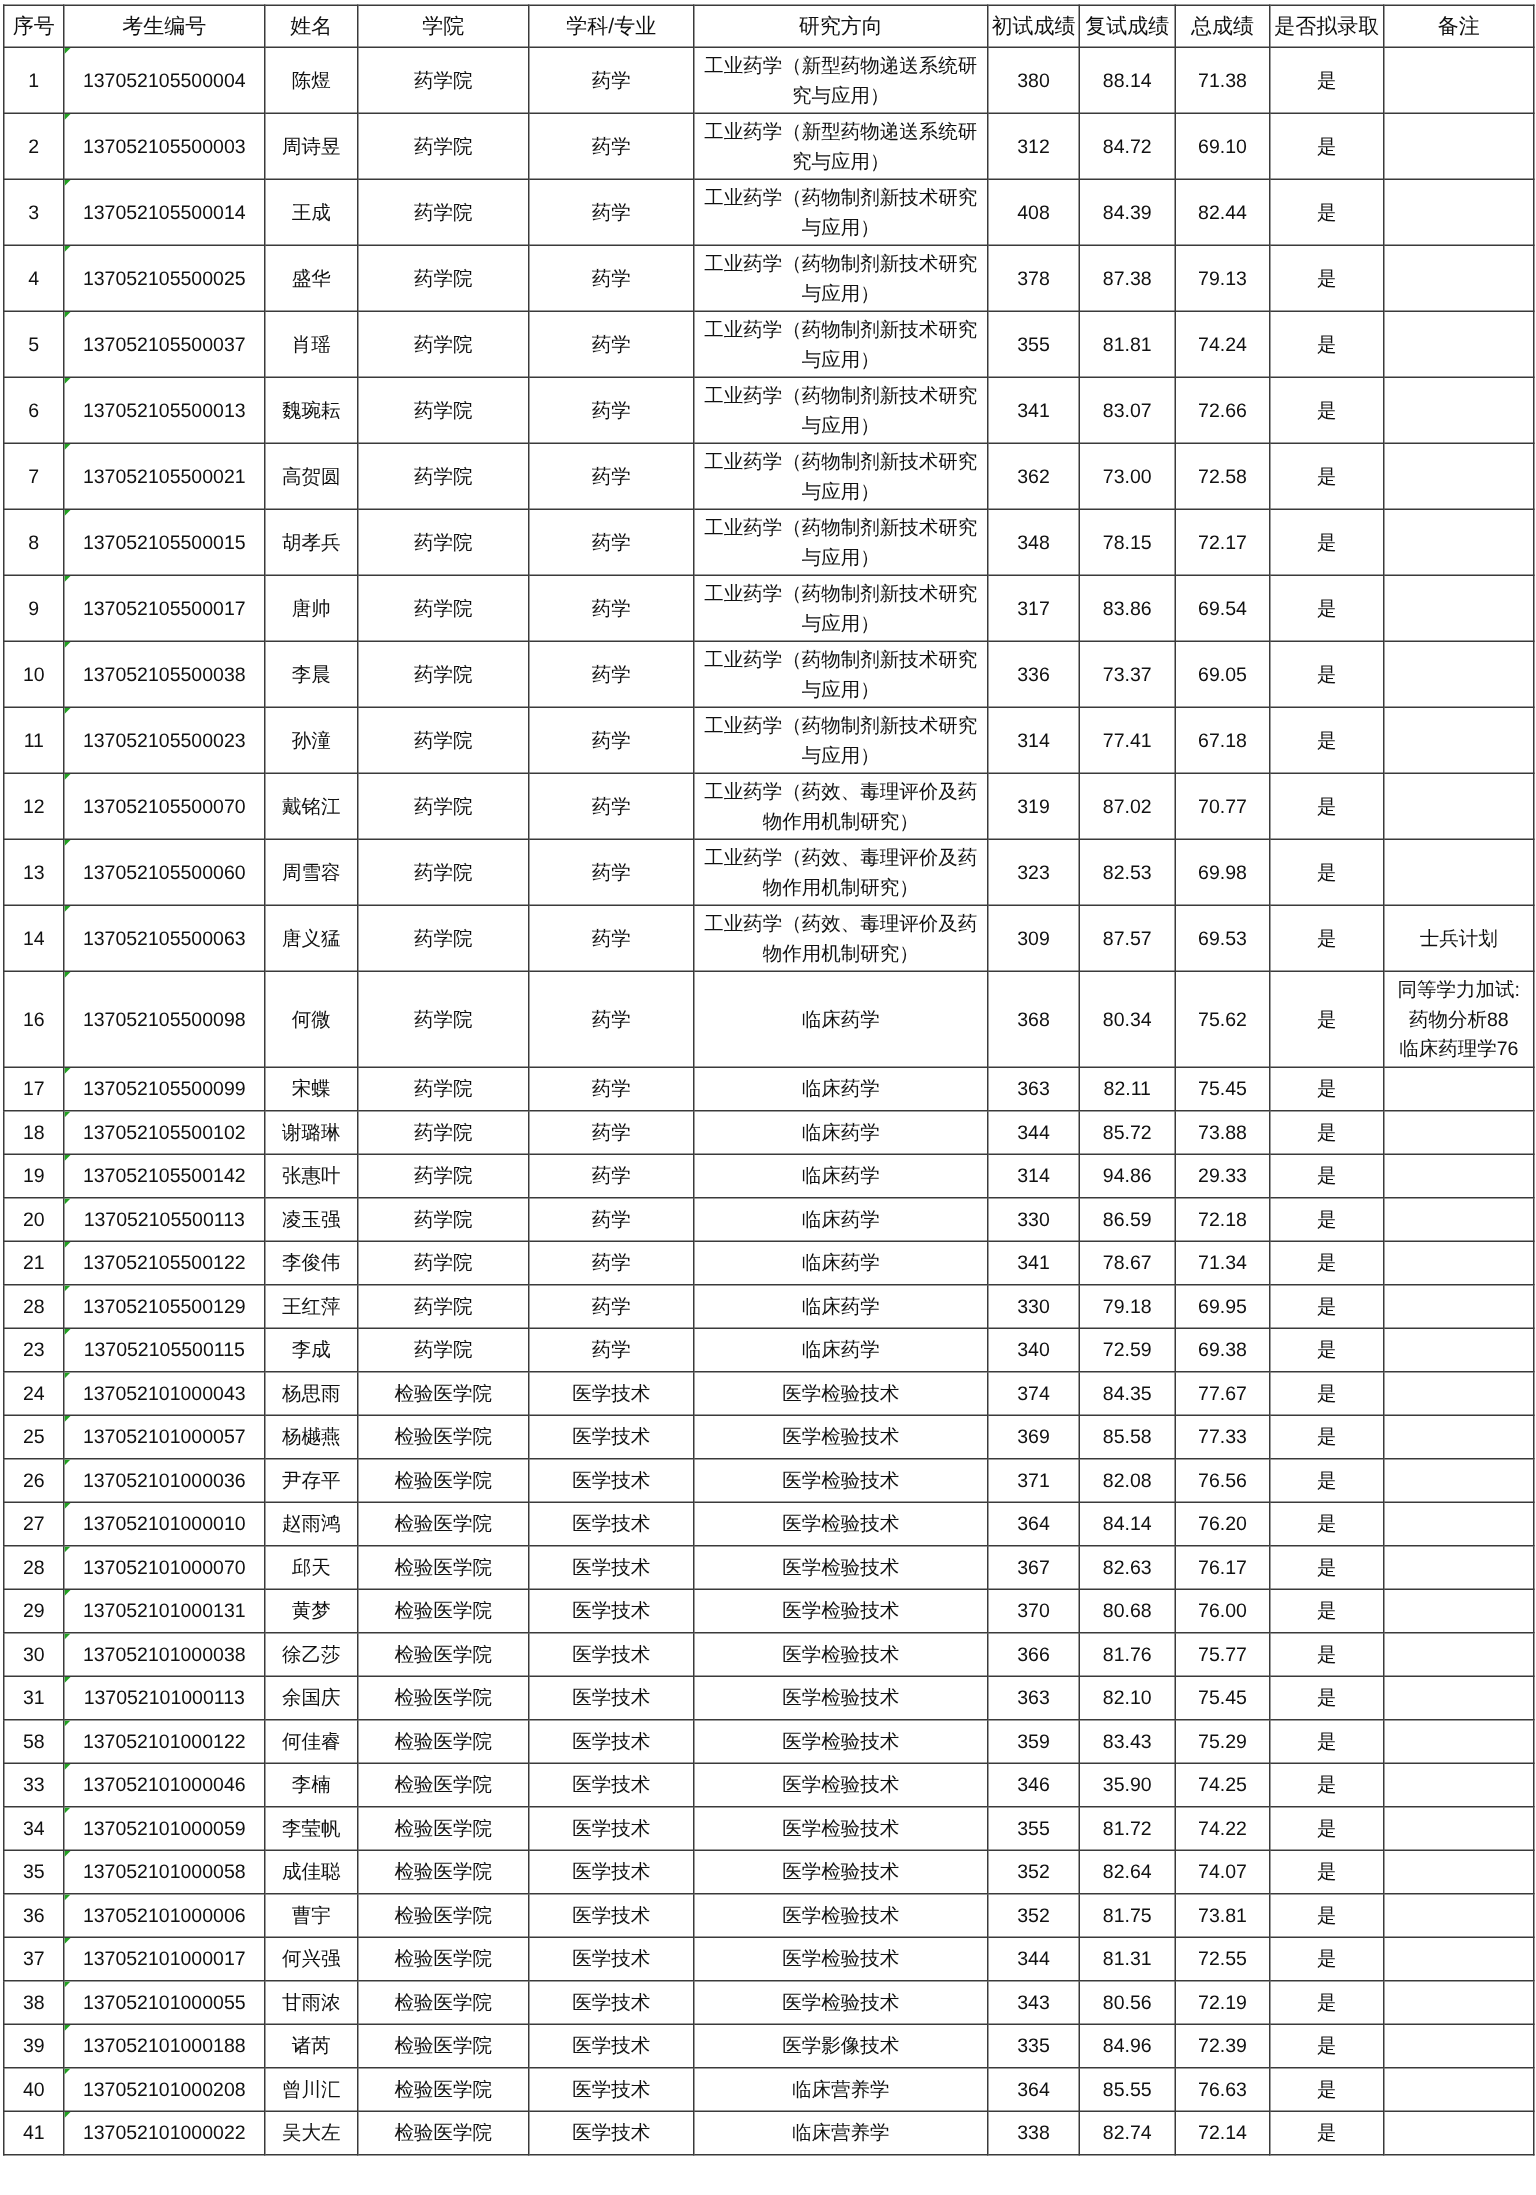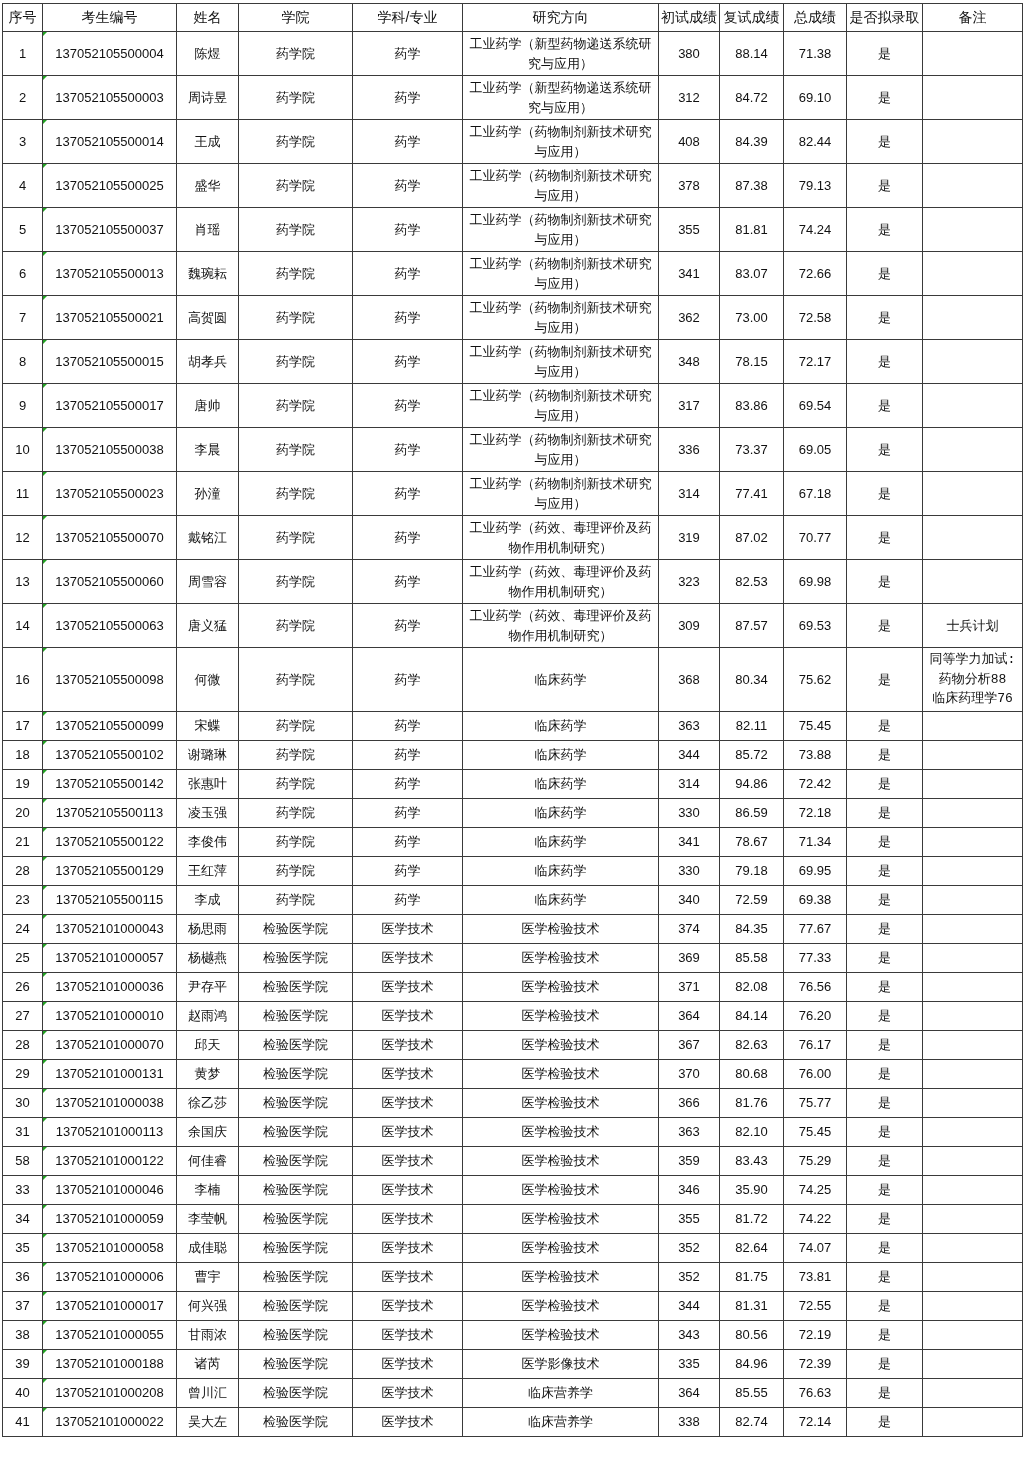--- a/index.html
+++ b/index.html
@@ -49,21 +49,20 @@
     width: 0;
     height: 0;
     border-top: 4px solid #21a121;
     border-right: 4px solid transparent;
   }
   td.remark-left {
     text-align: left;
     white-space: pre-line;
     line-height: 1.45;
     padding-left: 4px;
-    font-family: Liberation Mono, monospace;
   }
   
   col.c-no       { width: 40px;  }
   col.c-id       { width: 134px; }
   col.c-name     { width: 62px;  }
   col.c-college  { width: 114px; }
   col.c-major    { width: 110px; }
   col.c-direction{ width: 196px; }
   col.c-initial  { width: 61px;  }
   col.c-retest   { width: 64px;  }
@@ -330,21 +329,21 @@
         </tr>
         <tr>
           <td class="cell-no">19</td>
           <td class="cell-id"><span class="num-flag"></span><span>137052105500142</span></td>
           <td class="cell-name">张惠叶</td>
           <td class="cell-college">药学院</td>
           <td class="cell-major">药学</td>
           <td class="cell-direction">临床药学</td>
           <td class="cell-initial">314</td>
           <td class="cell-retest">94.86</td>
-          <td class="cell-total">72.42</td>
+          <td class="cell-total">29.33</td>
           <td class="cell-admitted">是</td>
           <td class="cell-remark"></td>
         </tr>
         <tr>
           <td class="cell-no">20</td>
           <td class="cell-id"><span class="num-flag"></span><span>137052105500113</span></td>
           <td class="cell-name">凌玉强</td>
           <td class="cell-college">药学院</td>
           <td class="cell-major">药学</td>
           <td class="cell-direction">临床药学</td>

